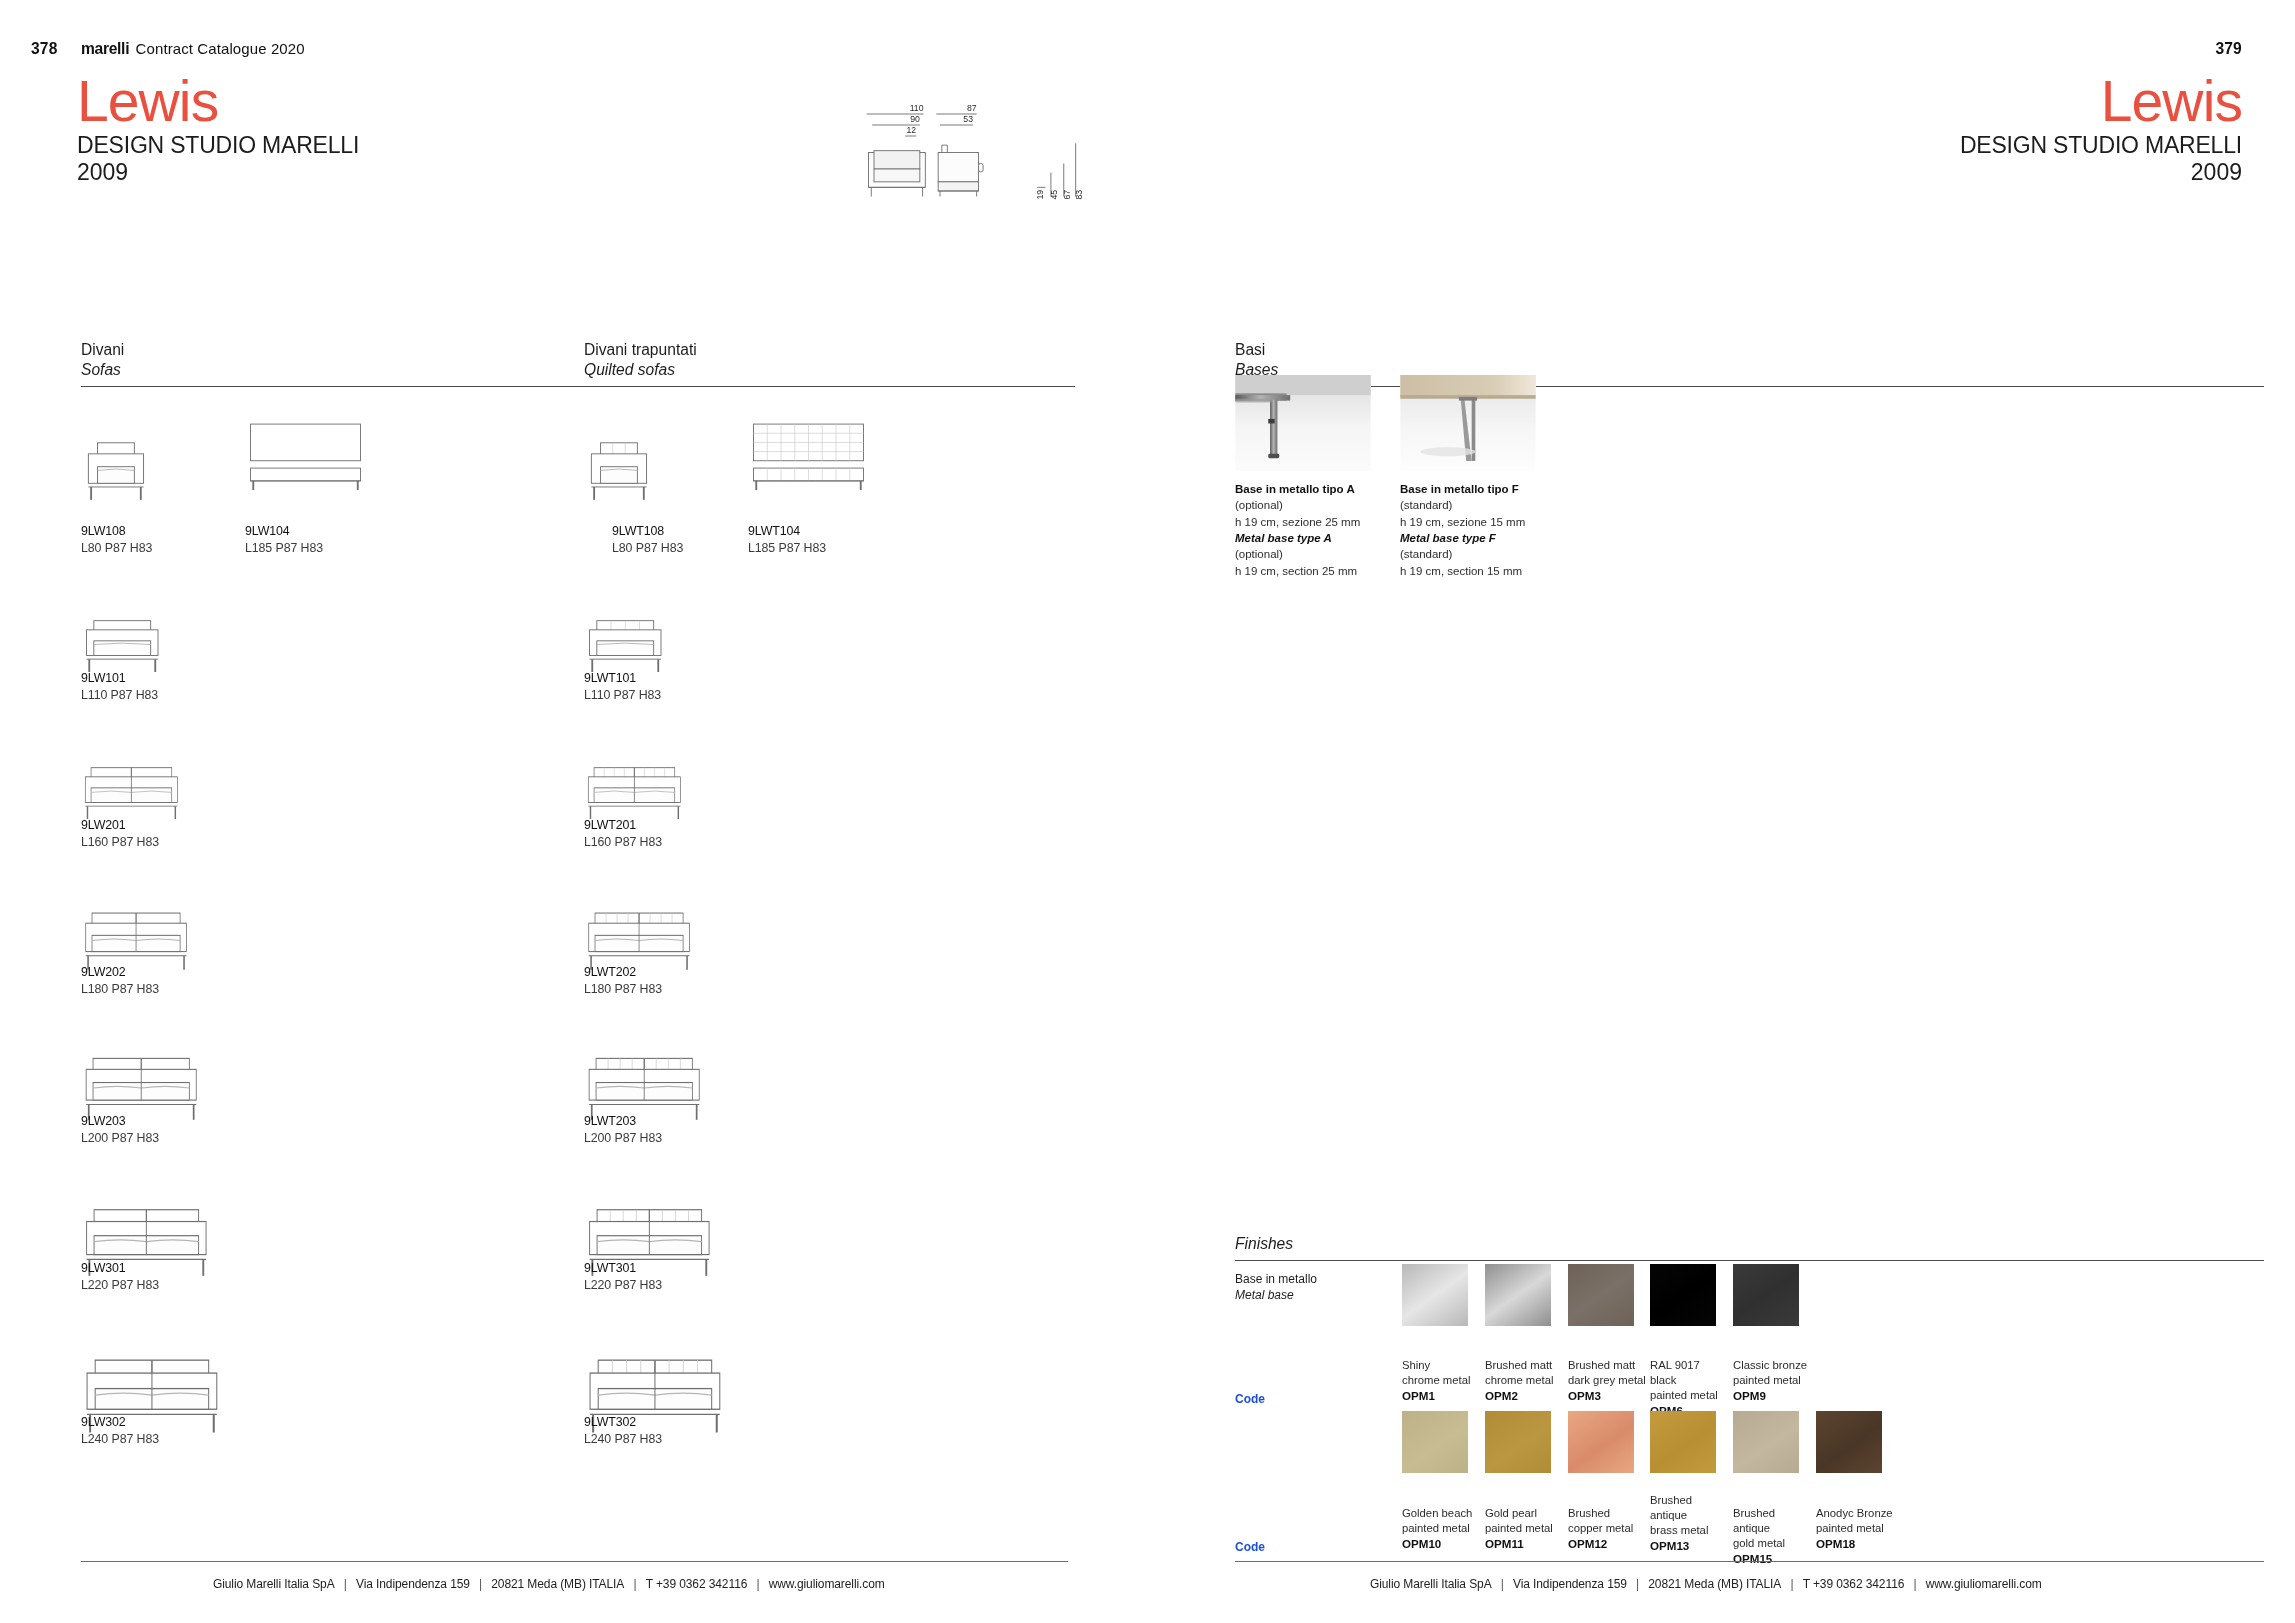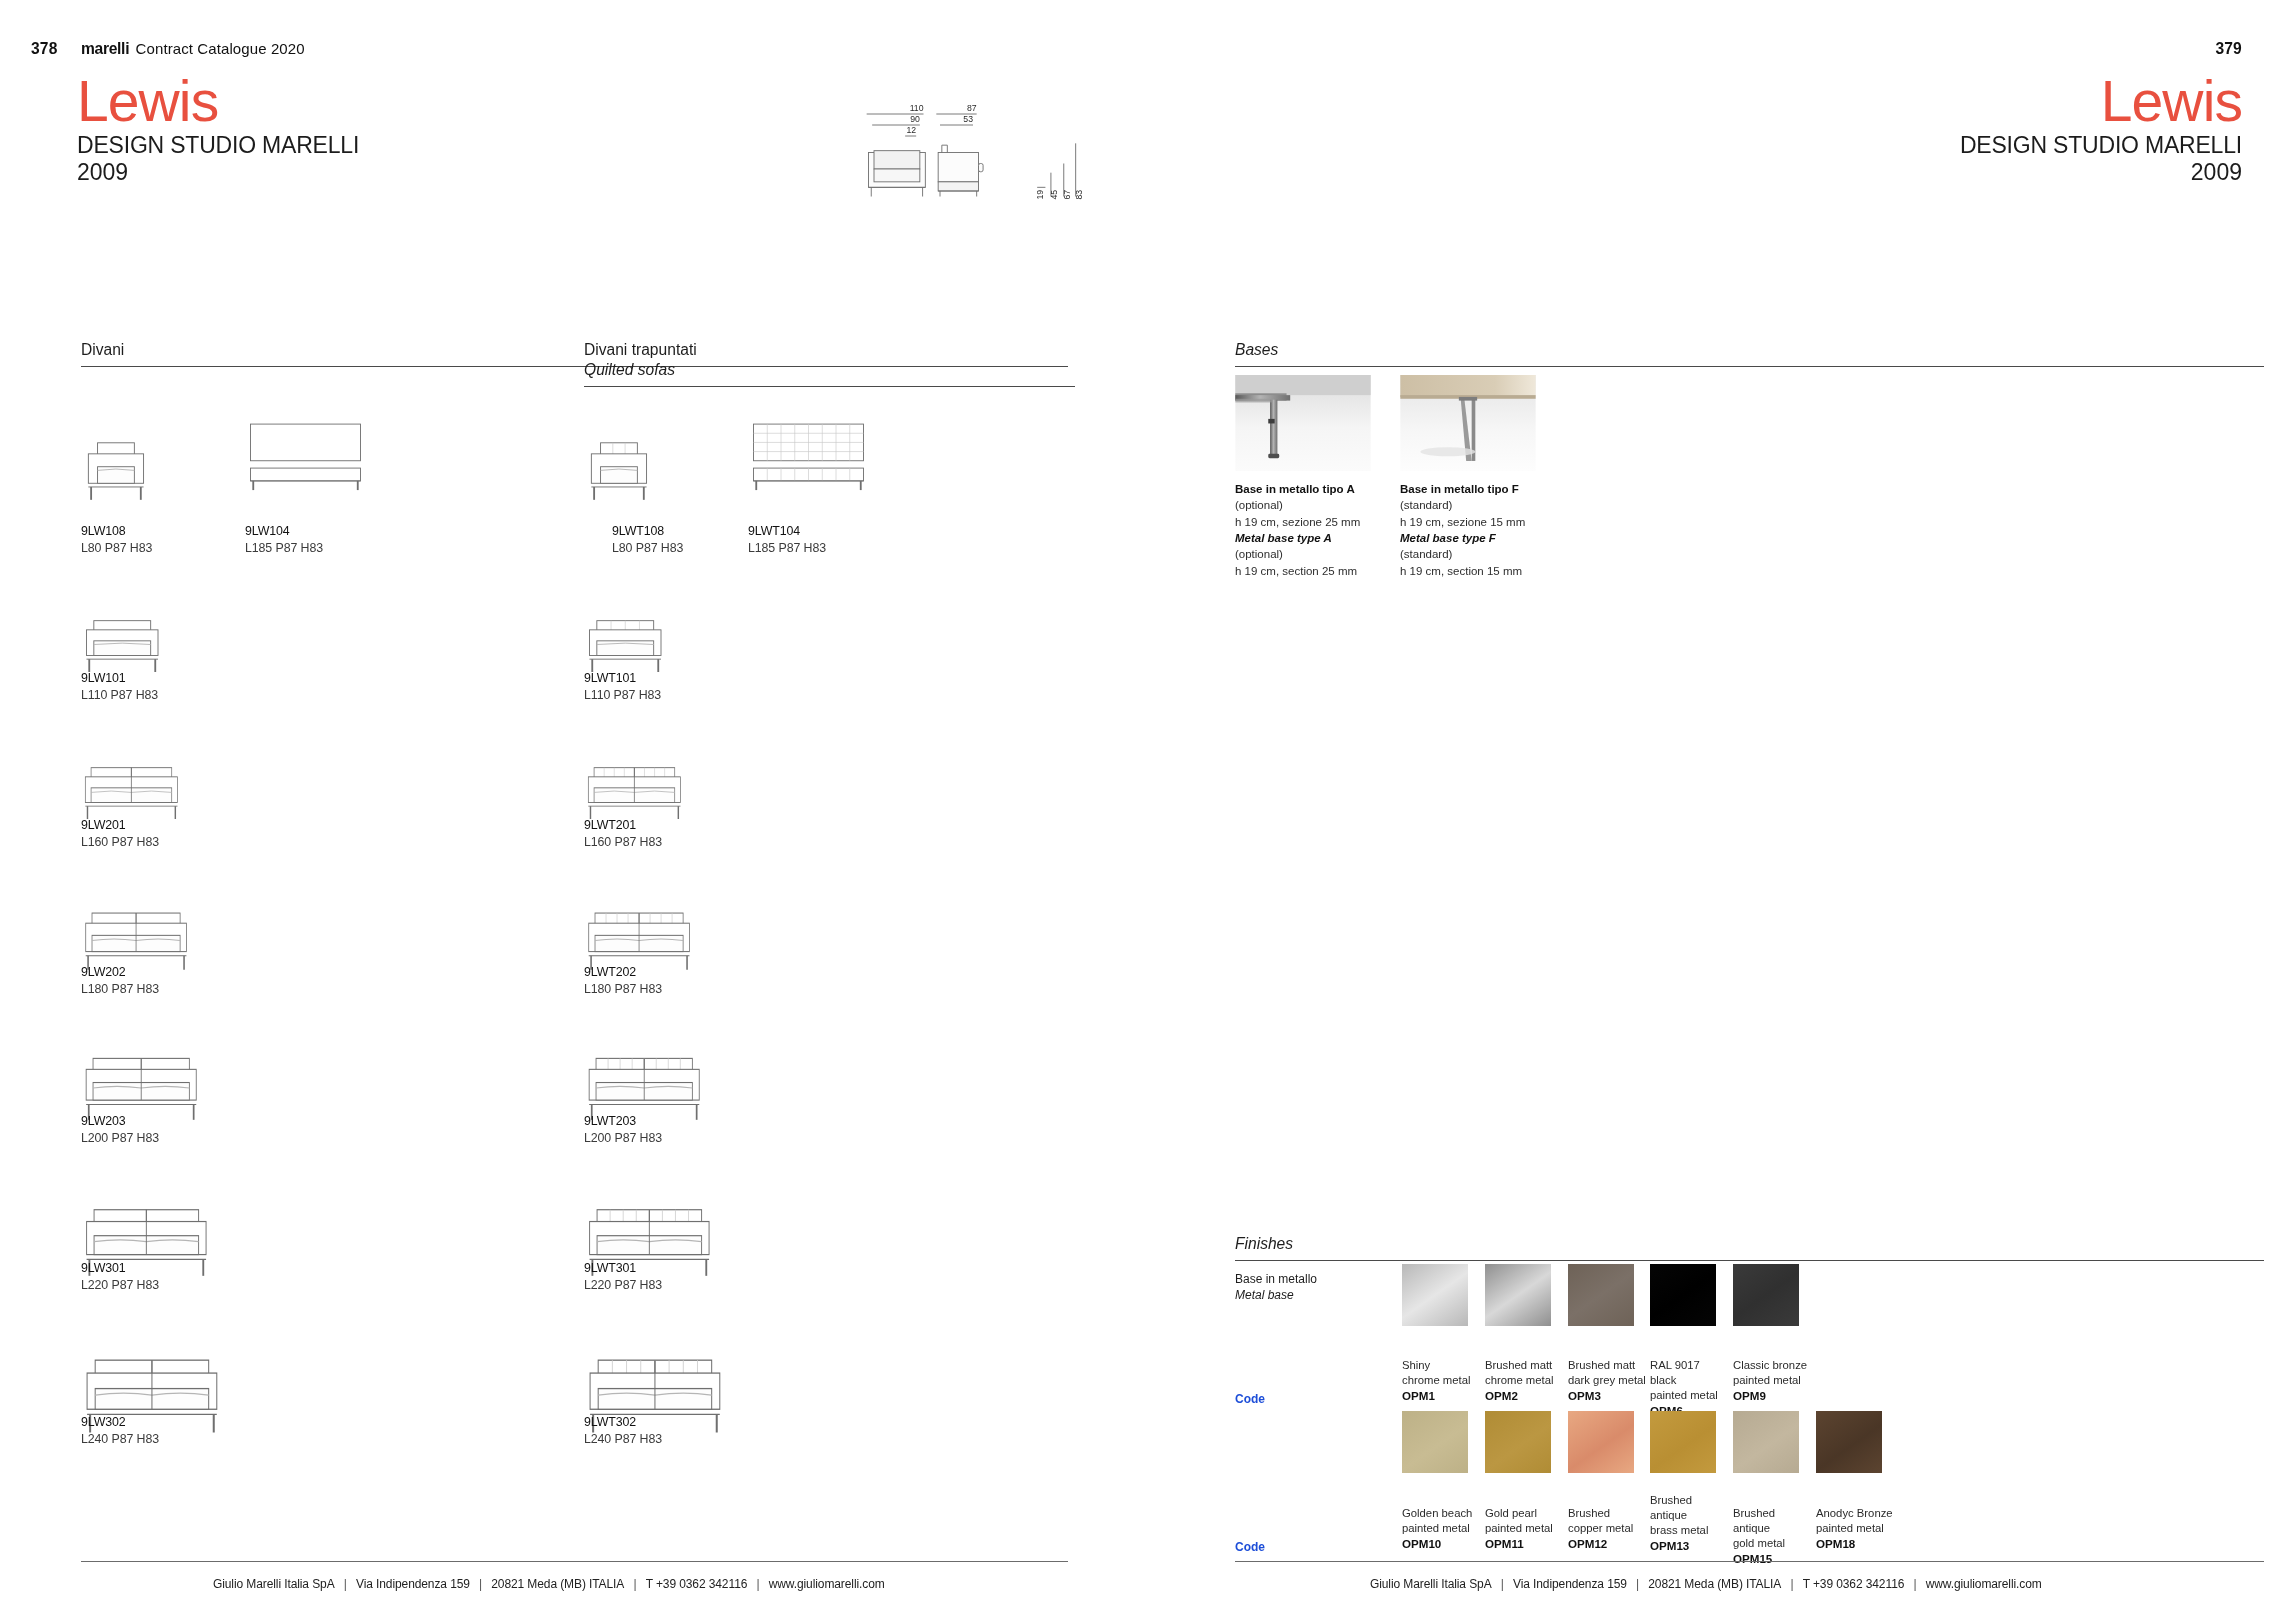--- a/index.html
+++ b/index.html
@@ -159,30 +159,32 @@
         <text transform="translate(196,104) rotate(-90)">19</text>
         <text transform="translate(212,104) rotate(-90)">45</text>
         <text transform="translate(226,104) rotate(-90)">67</text>
         <text transform="translate(239,104) rotate(-90)">83</text>
       </g>
     </svg>
   </div>
 
   <div class="sec" style="left:81px; top:332px; width:987px;">
     <div class="sec-it">Divani</div>
+    <div class="sec-en">Sofas</div>
     <div class="sec-rule"></div>
   </div>
 
   <div class="sec" style="left:584px; top:332px; width:491px;">
     <div class="sec-it">Divani trapuntati</div>
     <div class="sec-en">Quilted sofas</div>
     <div class="sec-rule"></div>
   </div>
 
   <div class="sec" style="left:1235px; top:332px; width:1029px;">
+    <div class="sec-it">Basi</div>
     <div class="sec-en">Bases</div>
     <div class="sec-rule"></div>
   </div>
 
   <div class="sec" style="left:1235px; top:1226px; width:1029px;">
     <div class="sec-en">Finishes</div>
     <div class="sec-rule"></div>
   </div>
 
   <div id="product-grid">

